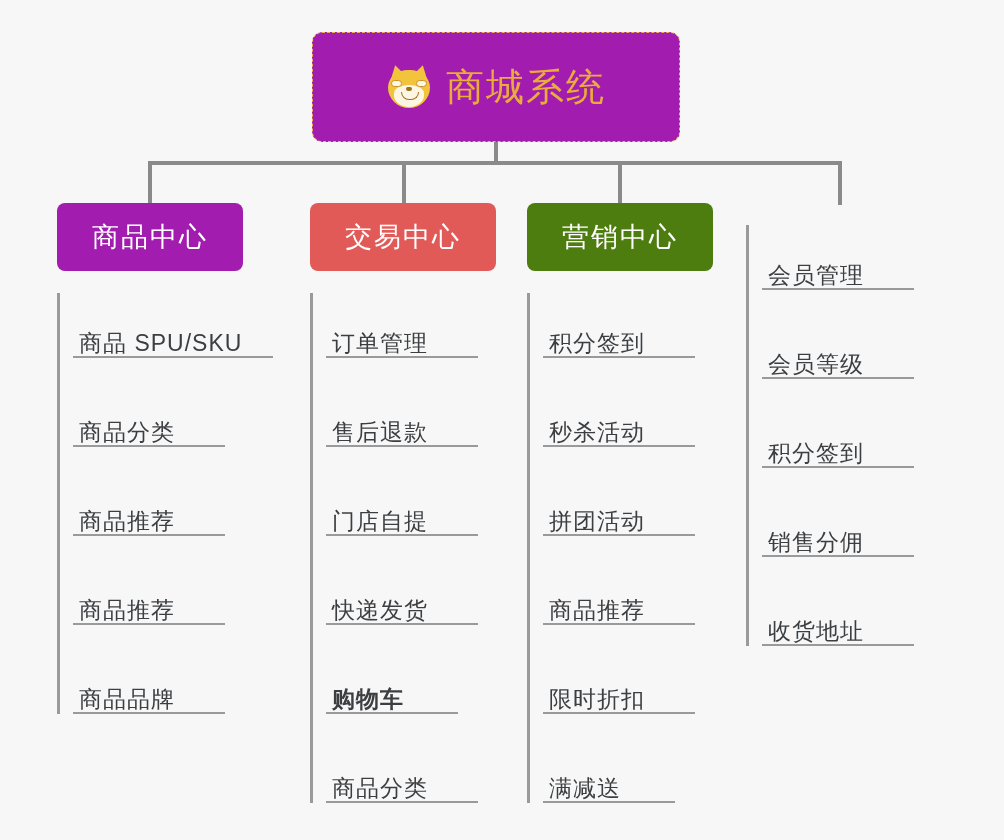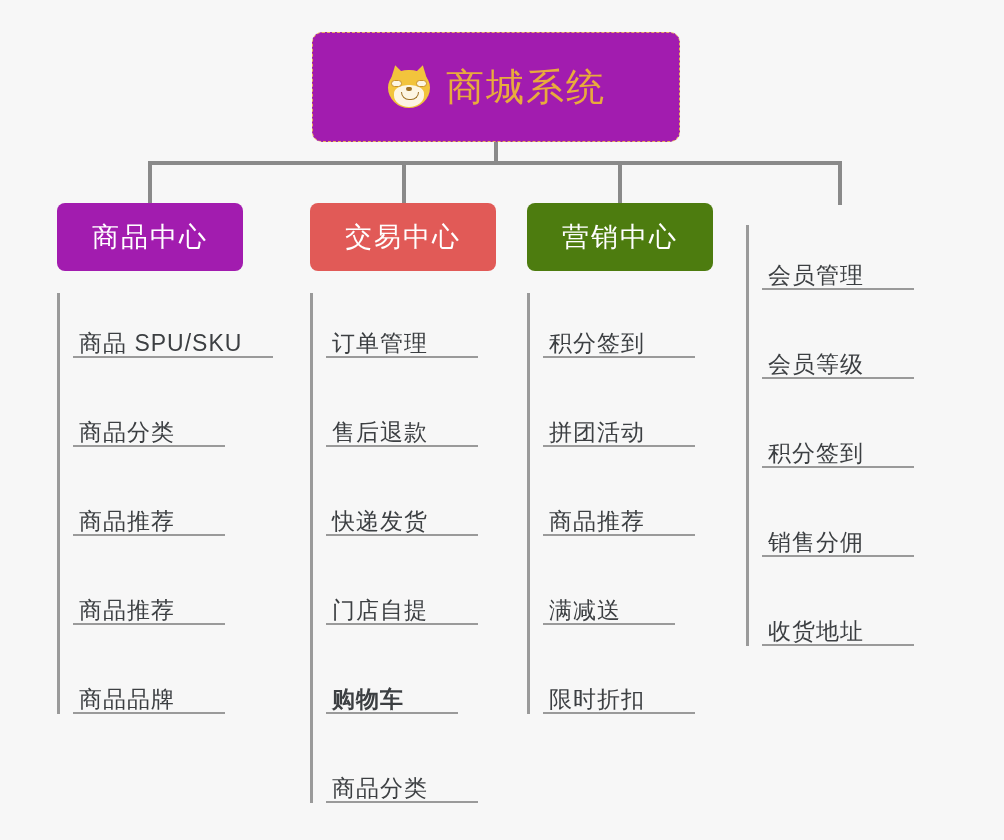--- a/index.html
+++ b/index.html
@@ -240,54 +240,57 @@
     </div>
     <div class="leaf-list">
       <div class="trunk"></div>
       <div class="leaf first short">
         <span class="leaf-label">订单管理</span>
       </div>
       <div class="leaf short">
         <span class="leaf-label">售后退款</span>
       </div>
       <div class="leaf short">
+        <span class="leaf-label">门店自提</span>
+      </div>
+      <div class="leaf short">
         <span class="leaf-label">快递发货</span>
-      </div>
-      <div class="leaf short">
-        <span class="leaf-label">门店自提</span>
       </div>
       <div class="leaf" style="width:132px;font-weight:bold;">
         <span class="leaf-label">购物车</span>
       </div>
       <div class="leaf short">
         <span class="leaf-label">商品分类</span>
       </div>
     </div>
   </div>
 
   <div class="column col-3">
     <div class="cat-header" style="background:#4d7c0f;">
       <span>营销中心</span>
     </div>
     <div class="leaf-list">
       <div class="trunk"></div>
       <div class="leaf first short">
         <span class="leaf-label">积分签到</span>
       </div>
       <div class="leaf short">
+        <span class="leaf-label">秒杀活动</span>
+      </div>
+      <div class="leaf short">
         <span class="leaf-label">拼团活动</span>
       </div>
       <div class="leaf short">
         <span class="leaf-label">商品推荐</span>
+      </div>
+      <div class="leaf short">
+        <span class="leaf-label">限时折扣</span>
       </div>
       <div class="leaf" style="width:132px;">
         <span class="leaf-label">满减送</span>
-      </div>
-      <div class="leaf short">
-        <span class="leaf-label">限时折扣</span>
       </div>
     </div>
   </div>
 
   <div class="column col-4">
     <div class="leaf-list">
       <div class="trunk"></div>
       <div class="leaf first short">
         <span class="leaf-label">会员管理</span>
       </div>

